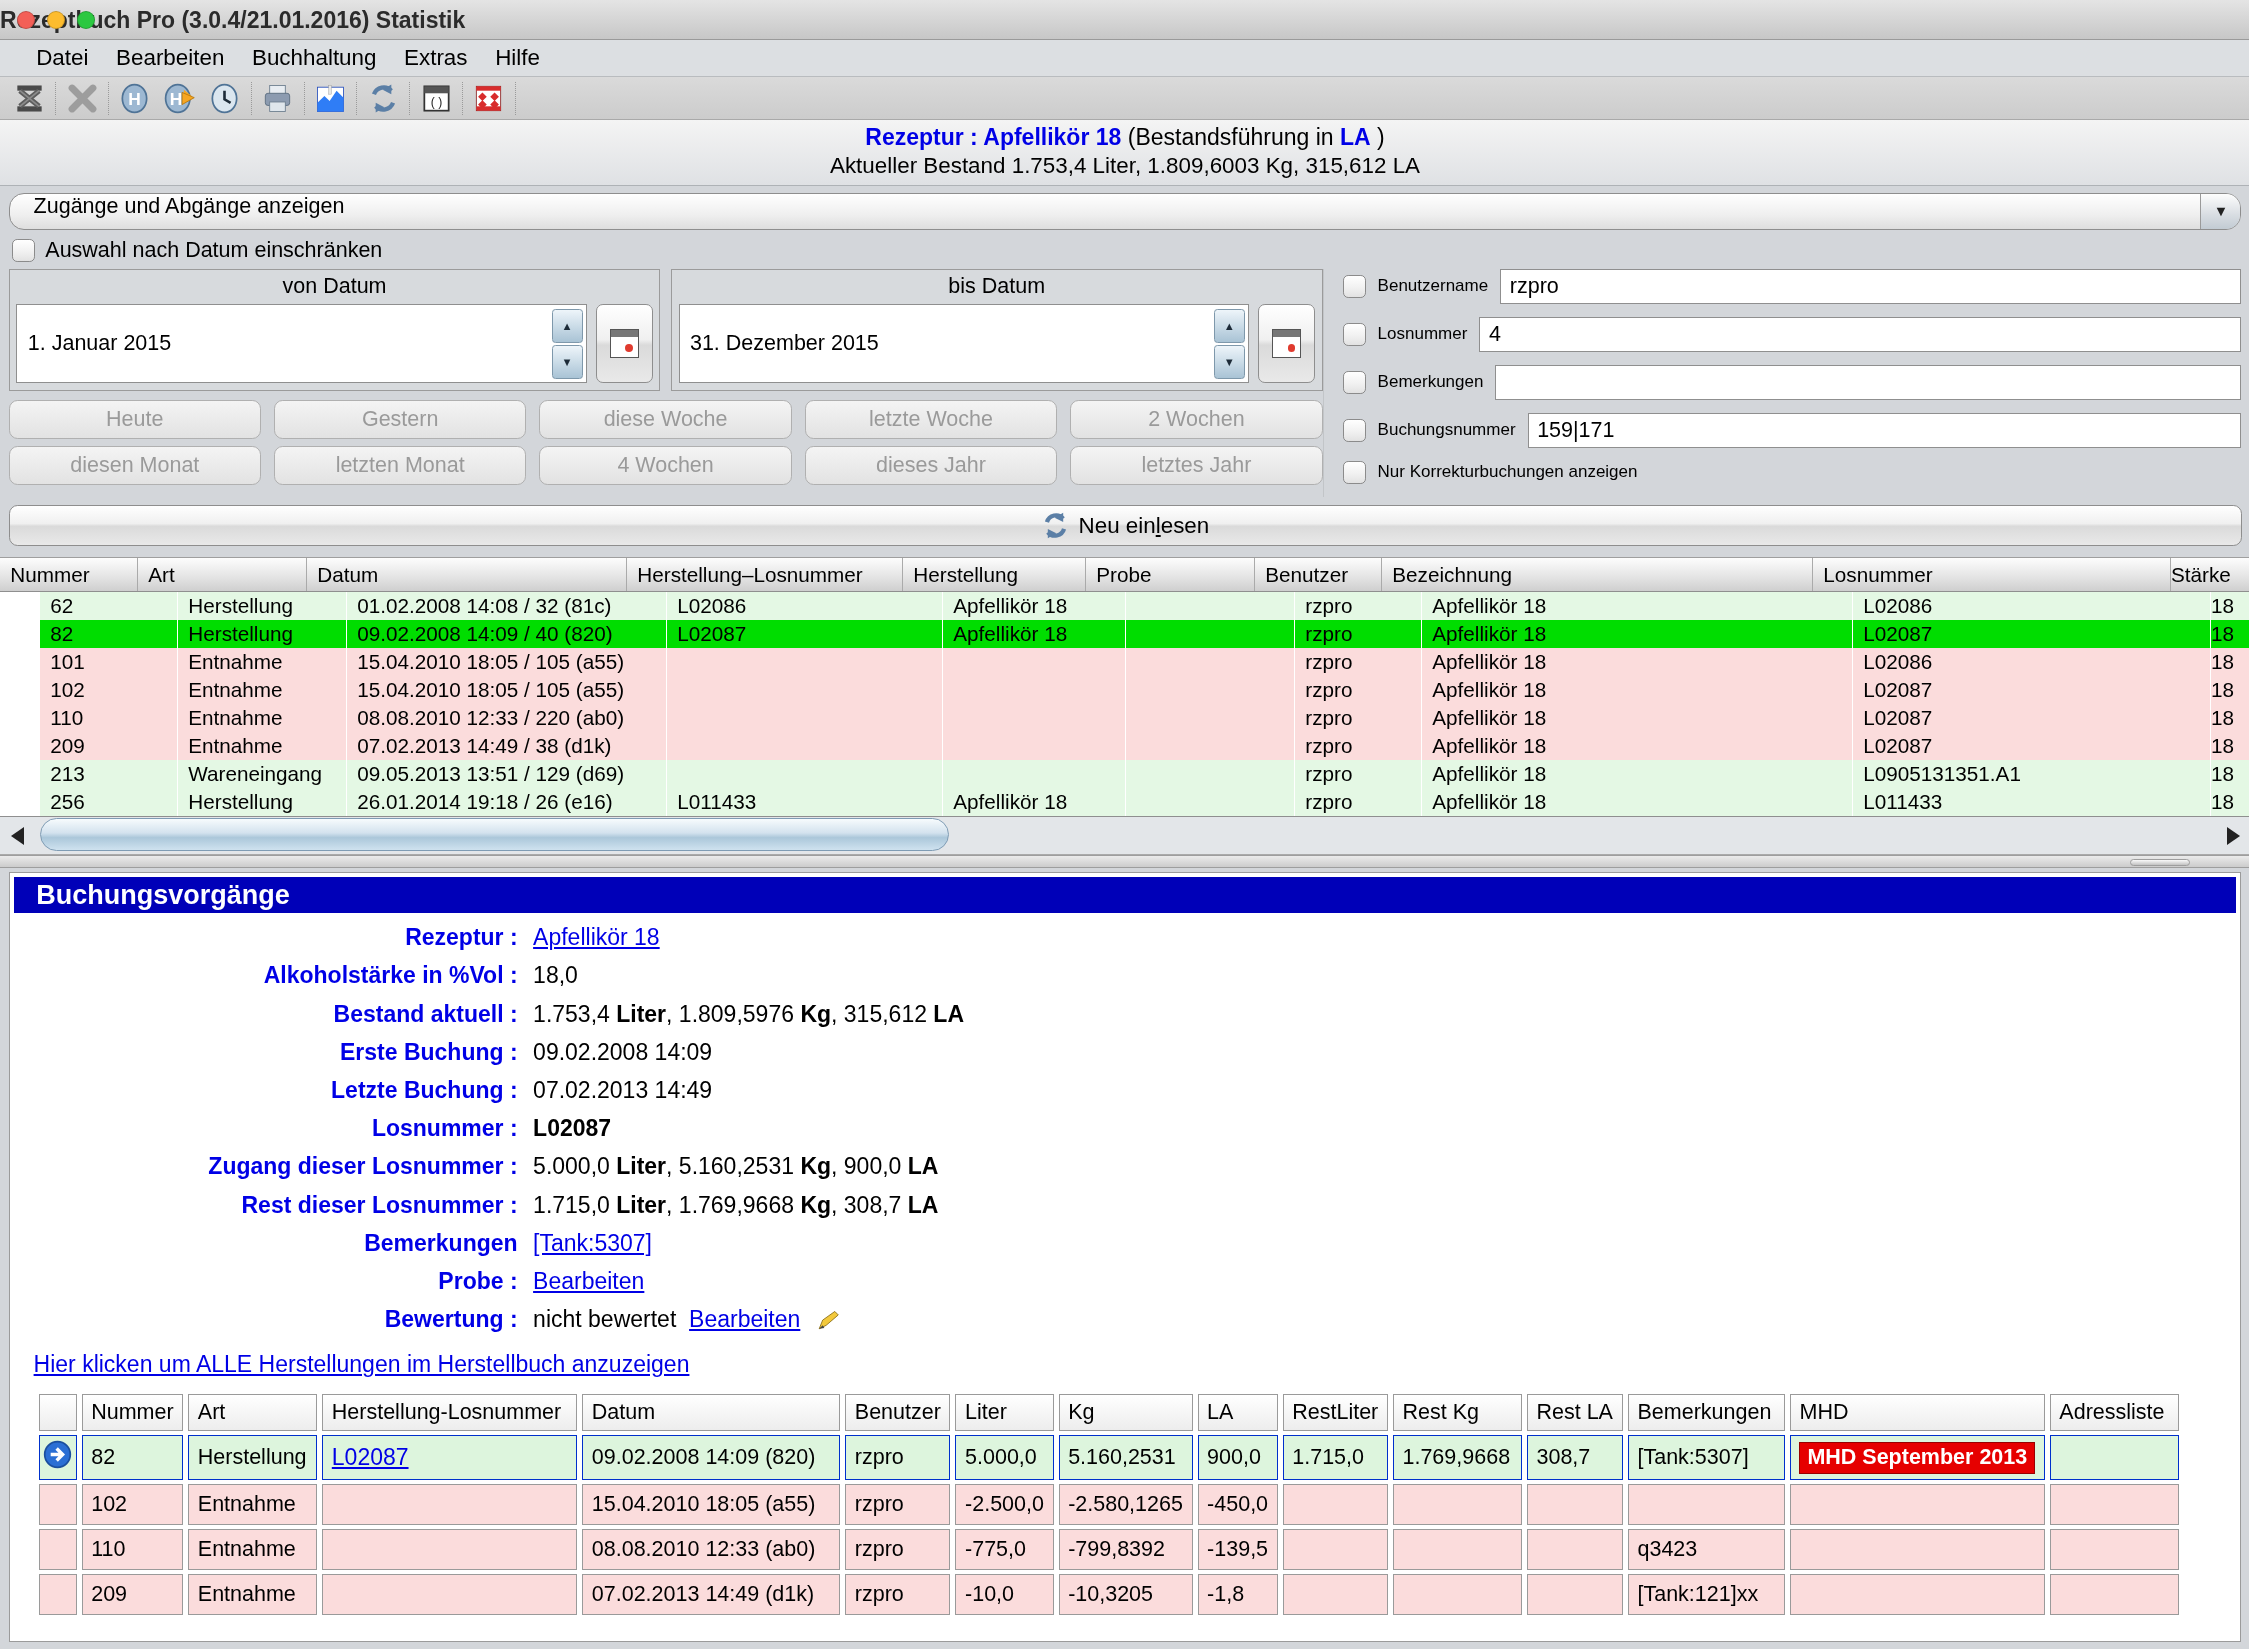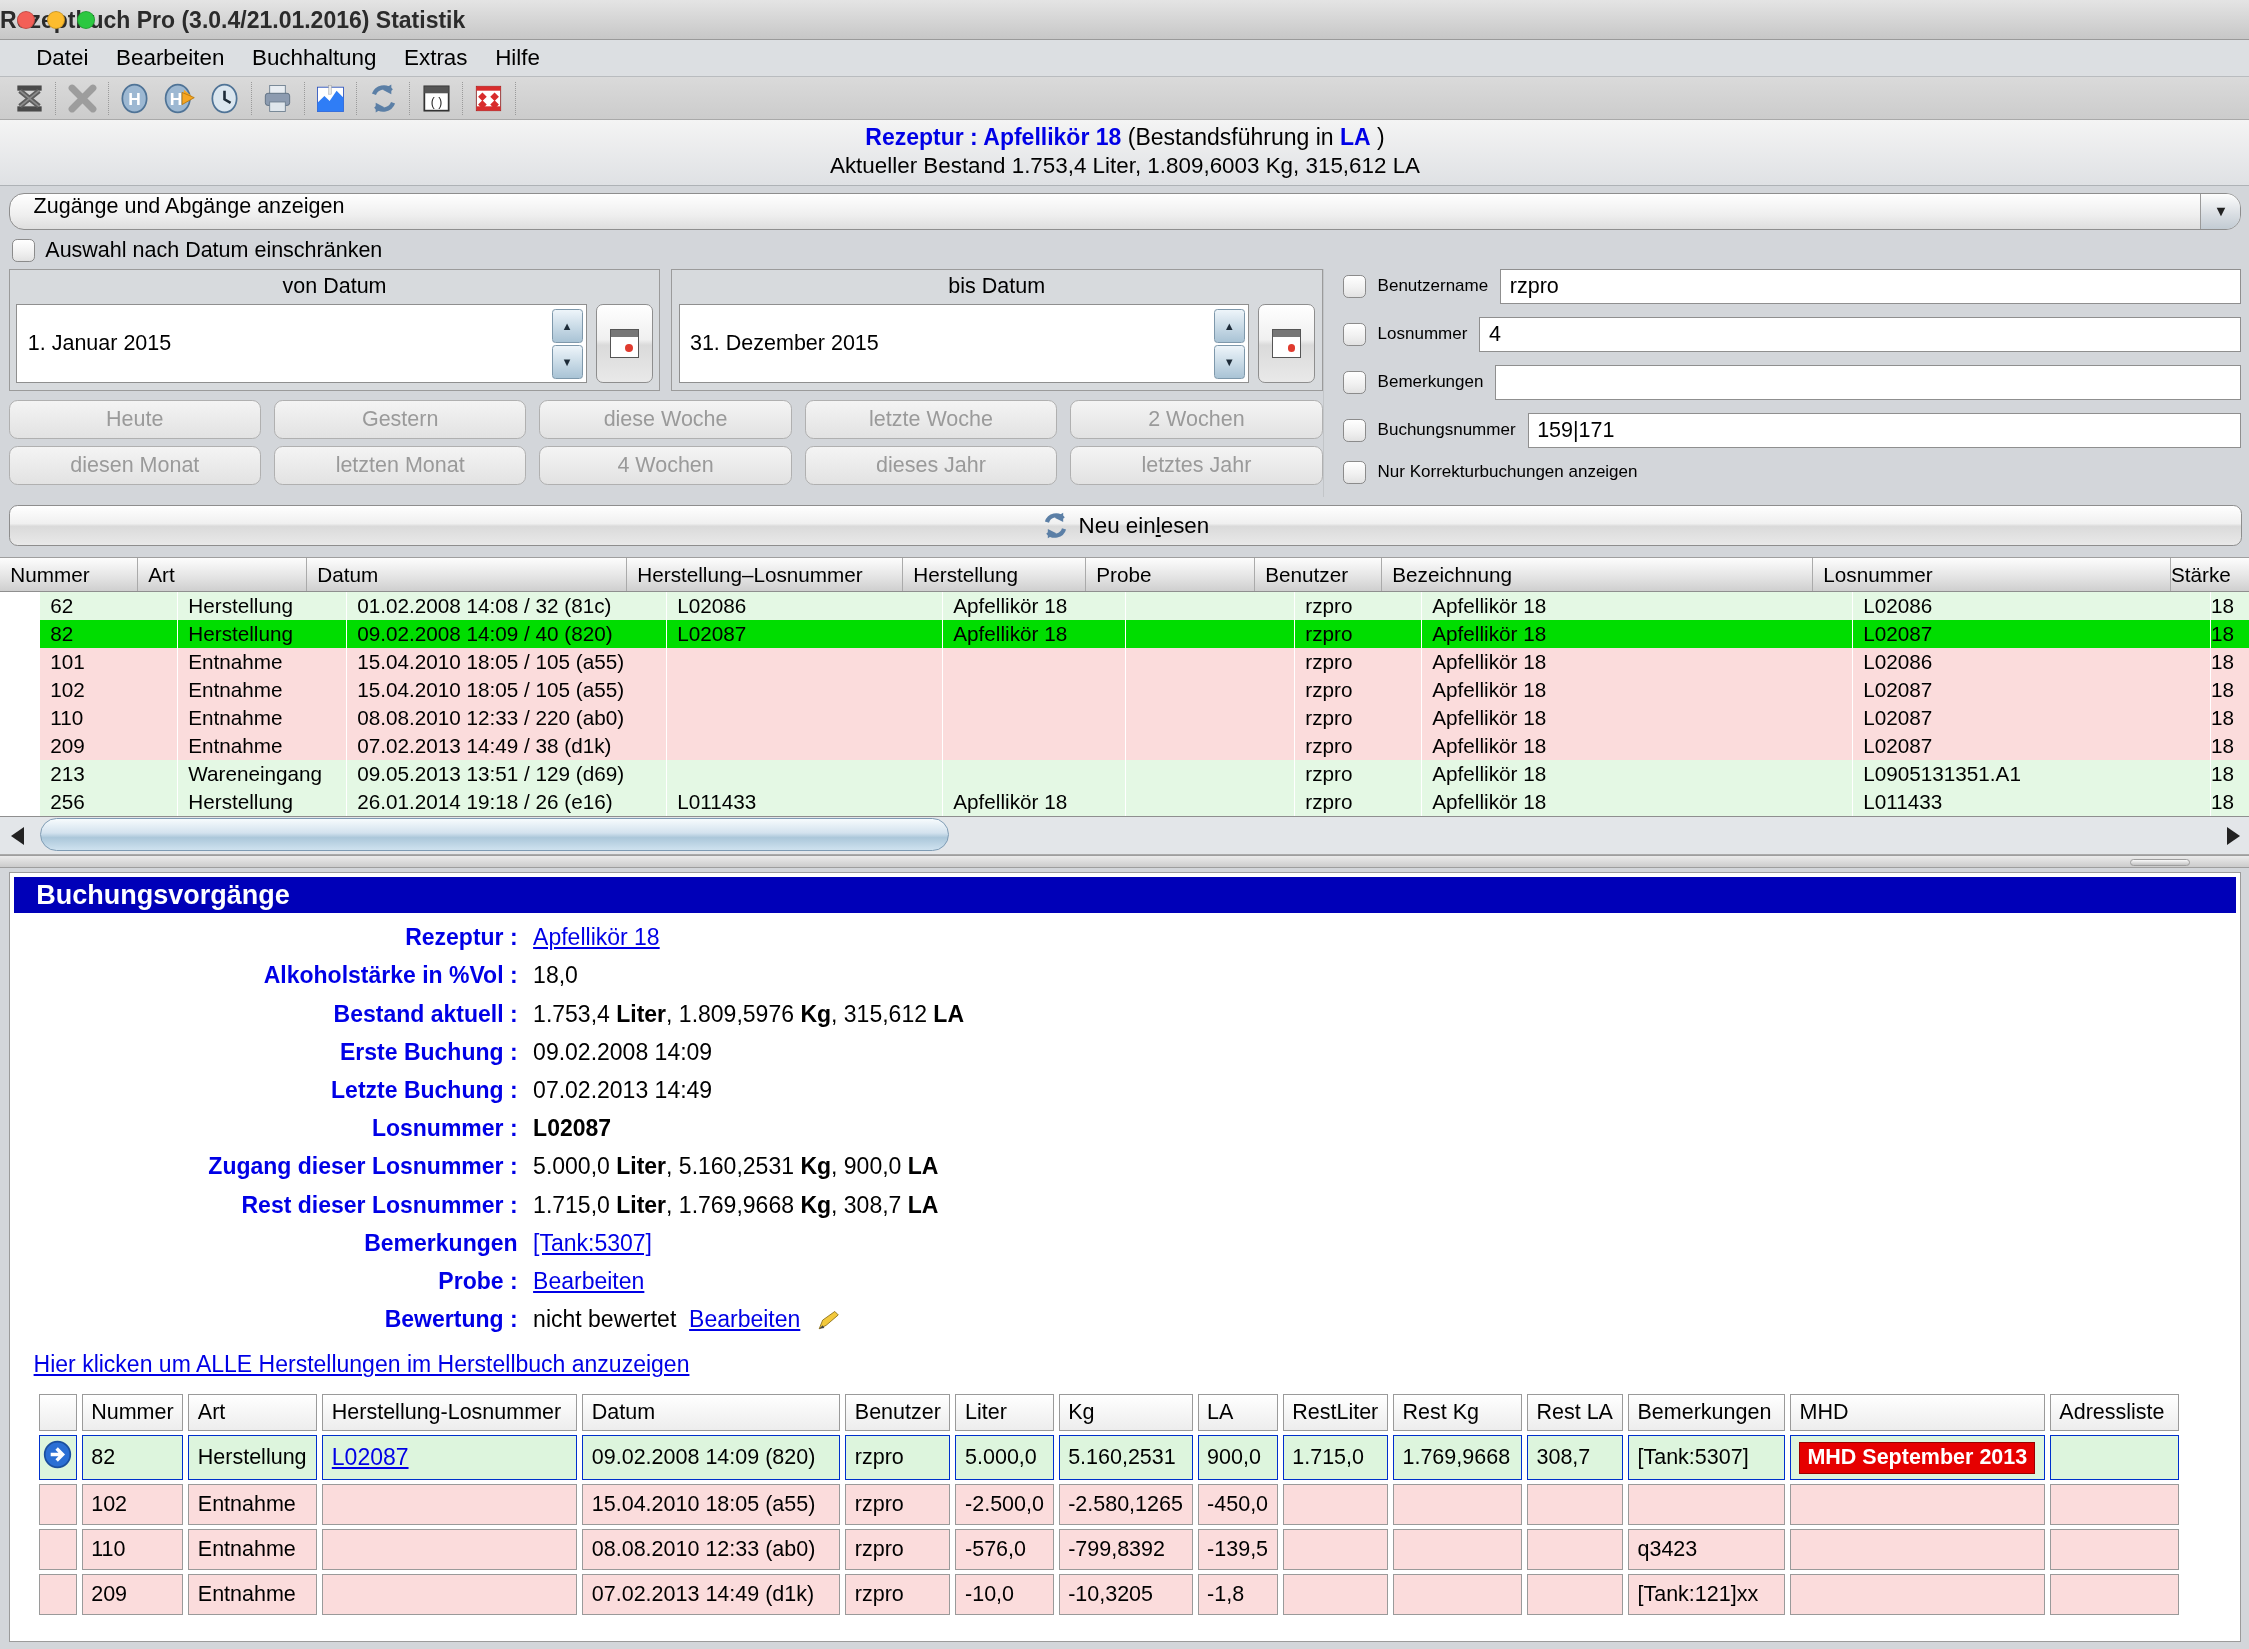--- a/index.html
+++ b/index.html
@@ -502,21 +502,21 @@
       <td></td>
       <td></td>
     </tr>
     <tr>
       <td class="cw0"></td>
       <td>110</td>
       <td>Entnahme</td>
       <td></td>
       <td>08.08.2010 12:33 (ab0)</td>
       <td>rzpro</td>
-      <td>-576,0</td>
+      <td>-775,0</td>
       <td>-799,8392</td>
       <td>-139,5</td>
       <td></td>
       <td></td>
       <td></td>
       <td>q3423</td>
       <td></td>
       <td></td>
     </tr>
     <tr>

